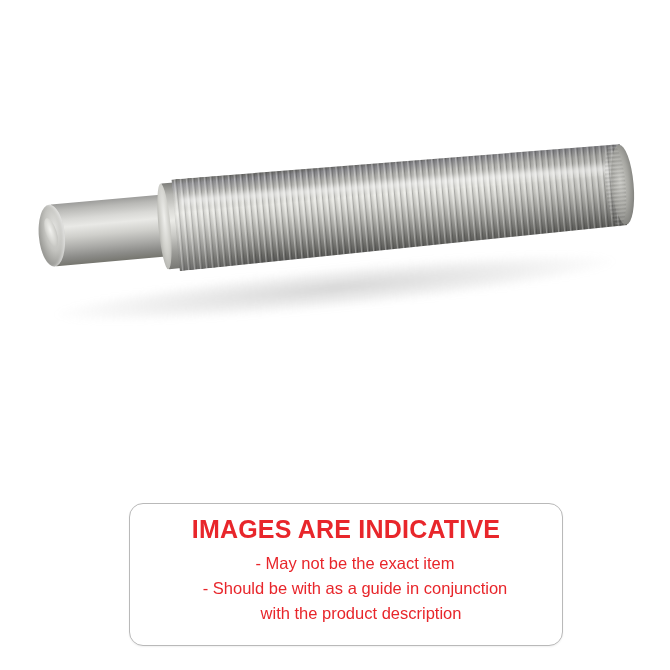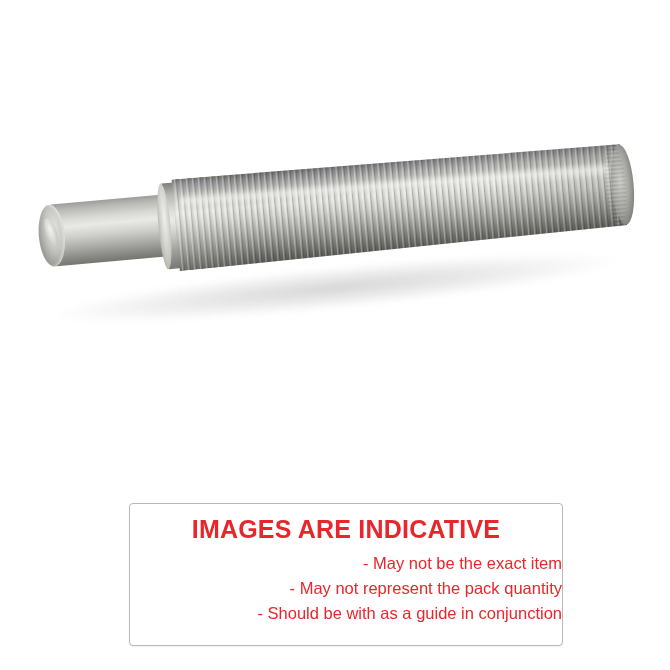--- a/index.html
+++ b/index.html
@@ -209,39 +209,39 @@
 
   
   .notice {
     position: absolute;
     left: 129px;
     top: 503px;
     width: 434px;
     height: 143px;
     box-sizing: border-box;
     border: 1px solid #b9b9b9;
-    border-radius: 4px;
+    border-radius: 14px;
     background: #ffffff;
     box-shadow: 0 1px 2px rgba(0,0,0,0.06);
     padding: 9px 0 0 0;
     text-align: center;
   }
   .notice-title {
     color: #e8262b;
     font-size: 25px;
     font-weight: bold;
     letter-spacing: 0.2px;
     margin: 2px 0 7px 0;
     text-align: center;
   }
   .notice-list {
     list-style: none;
     margin: 0;
     padding: 0 0 0 18px;
-    text-align: right;
+    text-align: center;
   }
   .notice-list li {
     color: #e8262b;
     font-size: 16.5px;
     line-height: 25px;
     white-space: nowrap;
   }
   .notice-list li.cont {
     padding-left: 12px;
   }
@@ -267,18 +267,18 @@
 
       <div class="far-end"></div>
       <div class="far-end-rim"></div>
     </div>
   </div>
 
   <div class="notice">
     <div class="notice-title">IMAGES ARE INDICATIVE</div>
     <ul class="notice-list">
       <li>- May not be the exact item</li>
-      <li>- May not represent the pack quantity</li>
       <li>- Should be with as a guide in conjunction</li>
+      <li class="cont">with the product description</li>
     </ul>
   </div>
 
 </div>
 
 </body></html>

